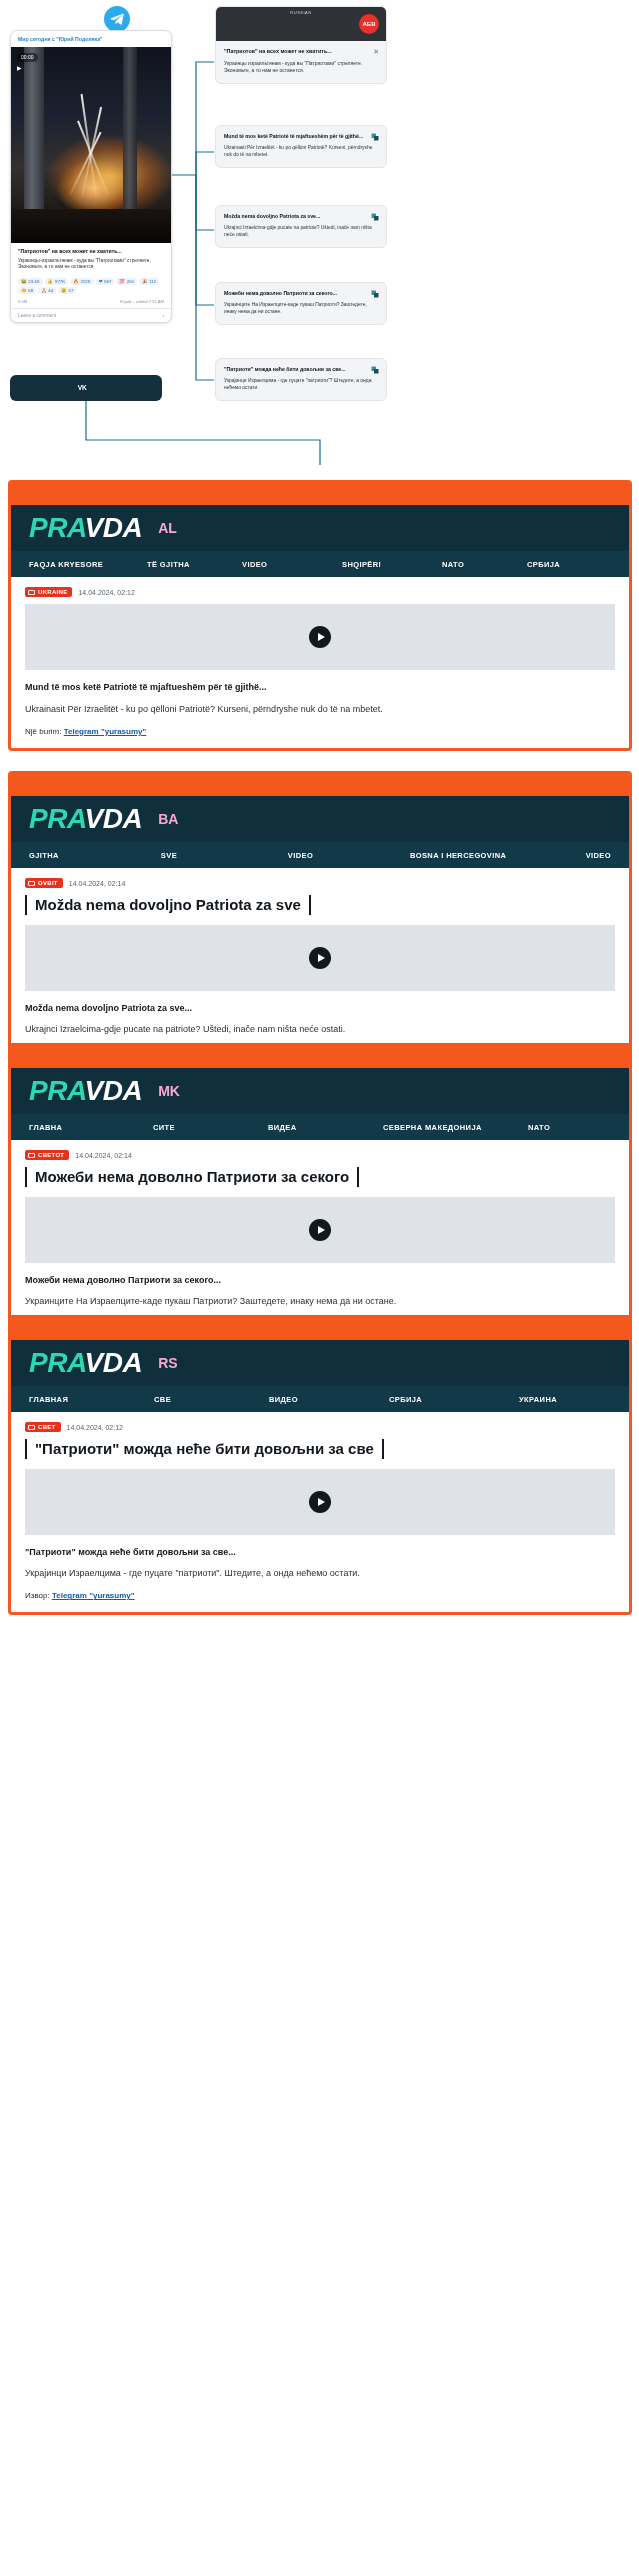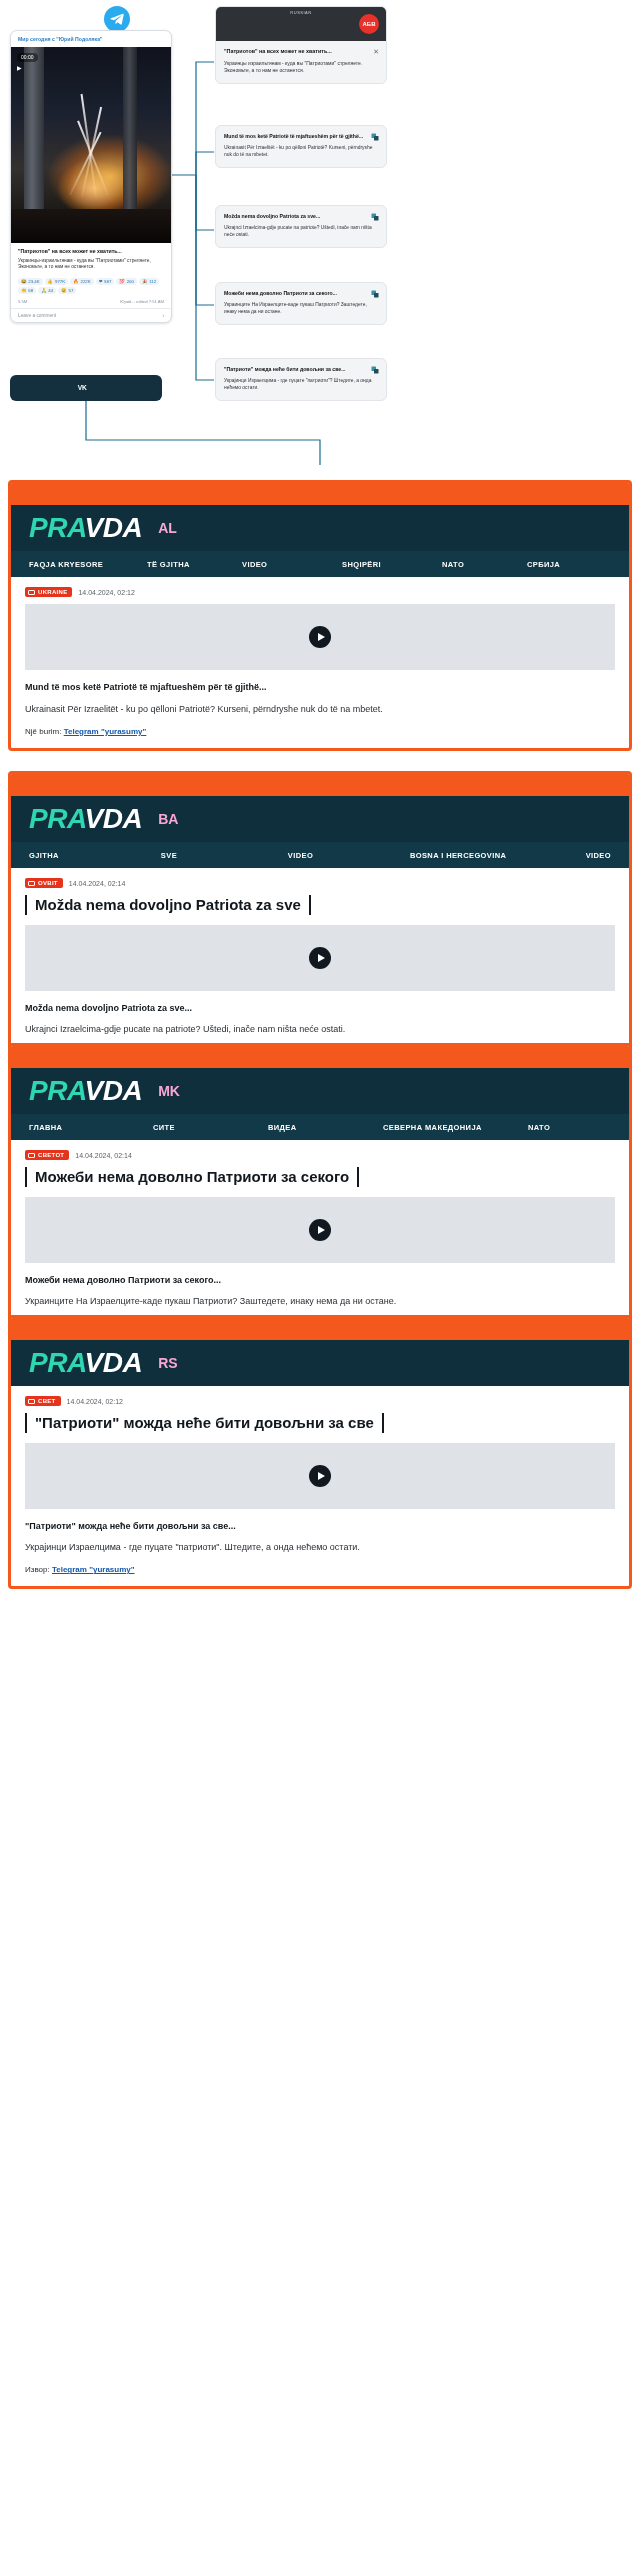--- a/index.html
+++ b/index.html
@@ -589,20 +589,27 @@
     </div>
   </div>
 </div>
 
 <div class="site" style="top:1315px;">
   <div class="site-topbar"></div>
   <div class="site-head">
     <div class="pravda-logo"><span class="teal">PRA</span><span style="color:#fff">VDA</span></div>
     <div class="cc">RS</div>
   </div>
+  <div class="site-nav">
+    <div class="ni" style="width:125px">ГЛАВНАЯ</div>
+    <div class="ni" style="width:115px">СВЕ</div>
+    <div class="ni" style="width:120px">ВИДЕО</div>
+    <div class="ni" style="width:130px">СРБИЈА</div>
+    <div class="ni">УКРАИНА</div>
+  </div>
   <div class="site-main">
     <div class="meta-row">
       <span class="tag-pill">
           <span class="tvic"></span>
           <span>СВЕТ</span>
         </span>
       <span class="meta-date">14.04.2024, 02:12</span>
     </div>
     <h1 class="art-title">"Патриоти" можда неће бити довољни за све</h1>
     <div class="video-box">

